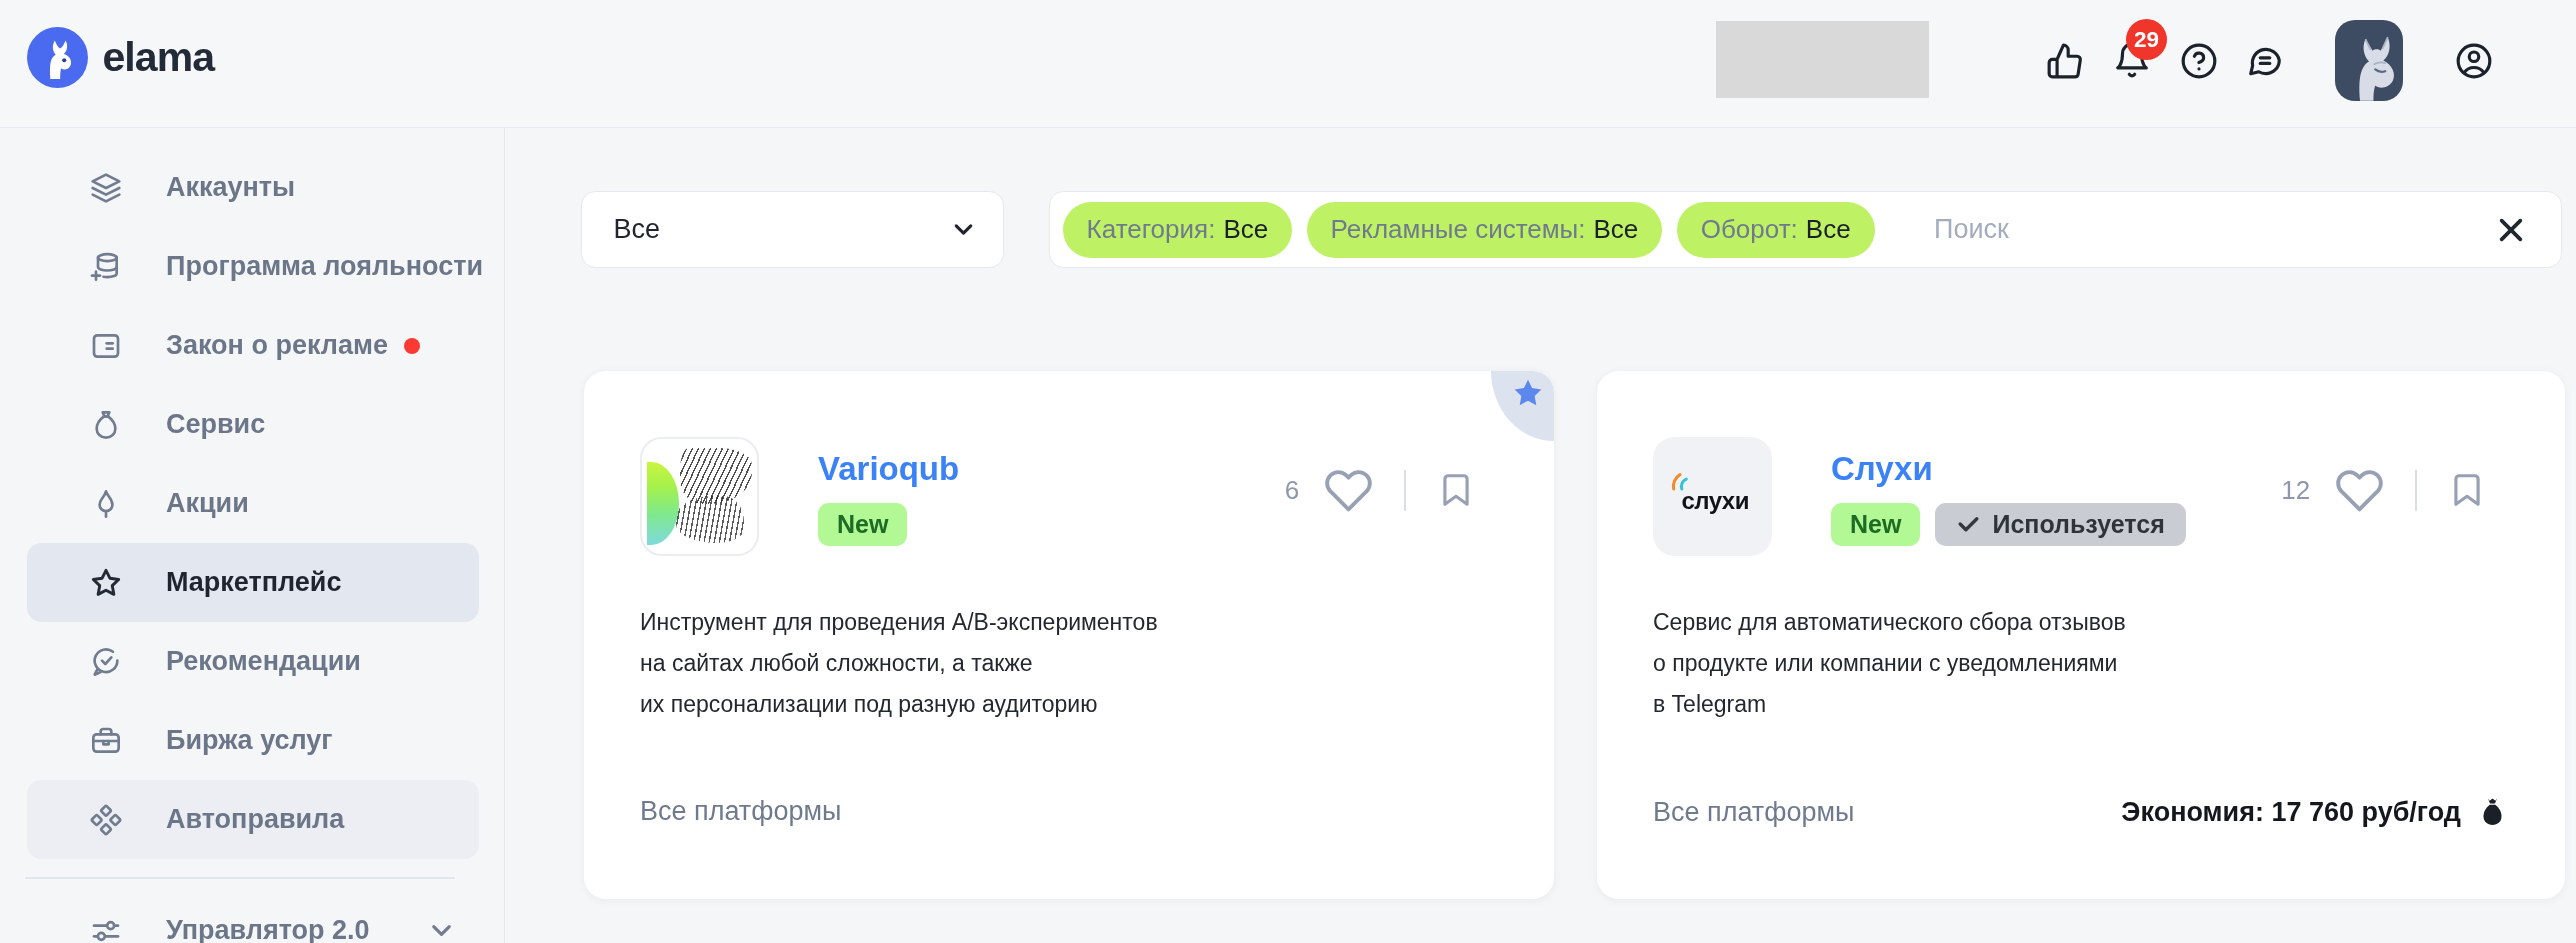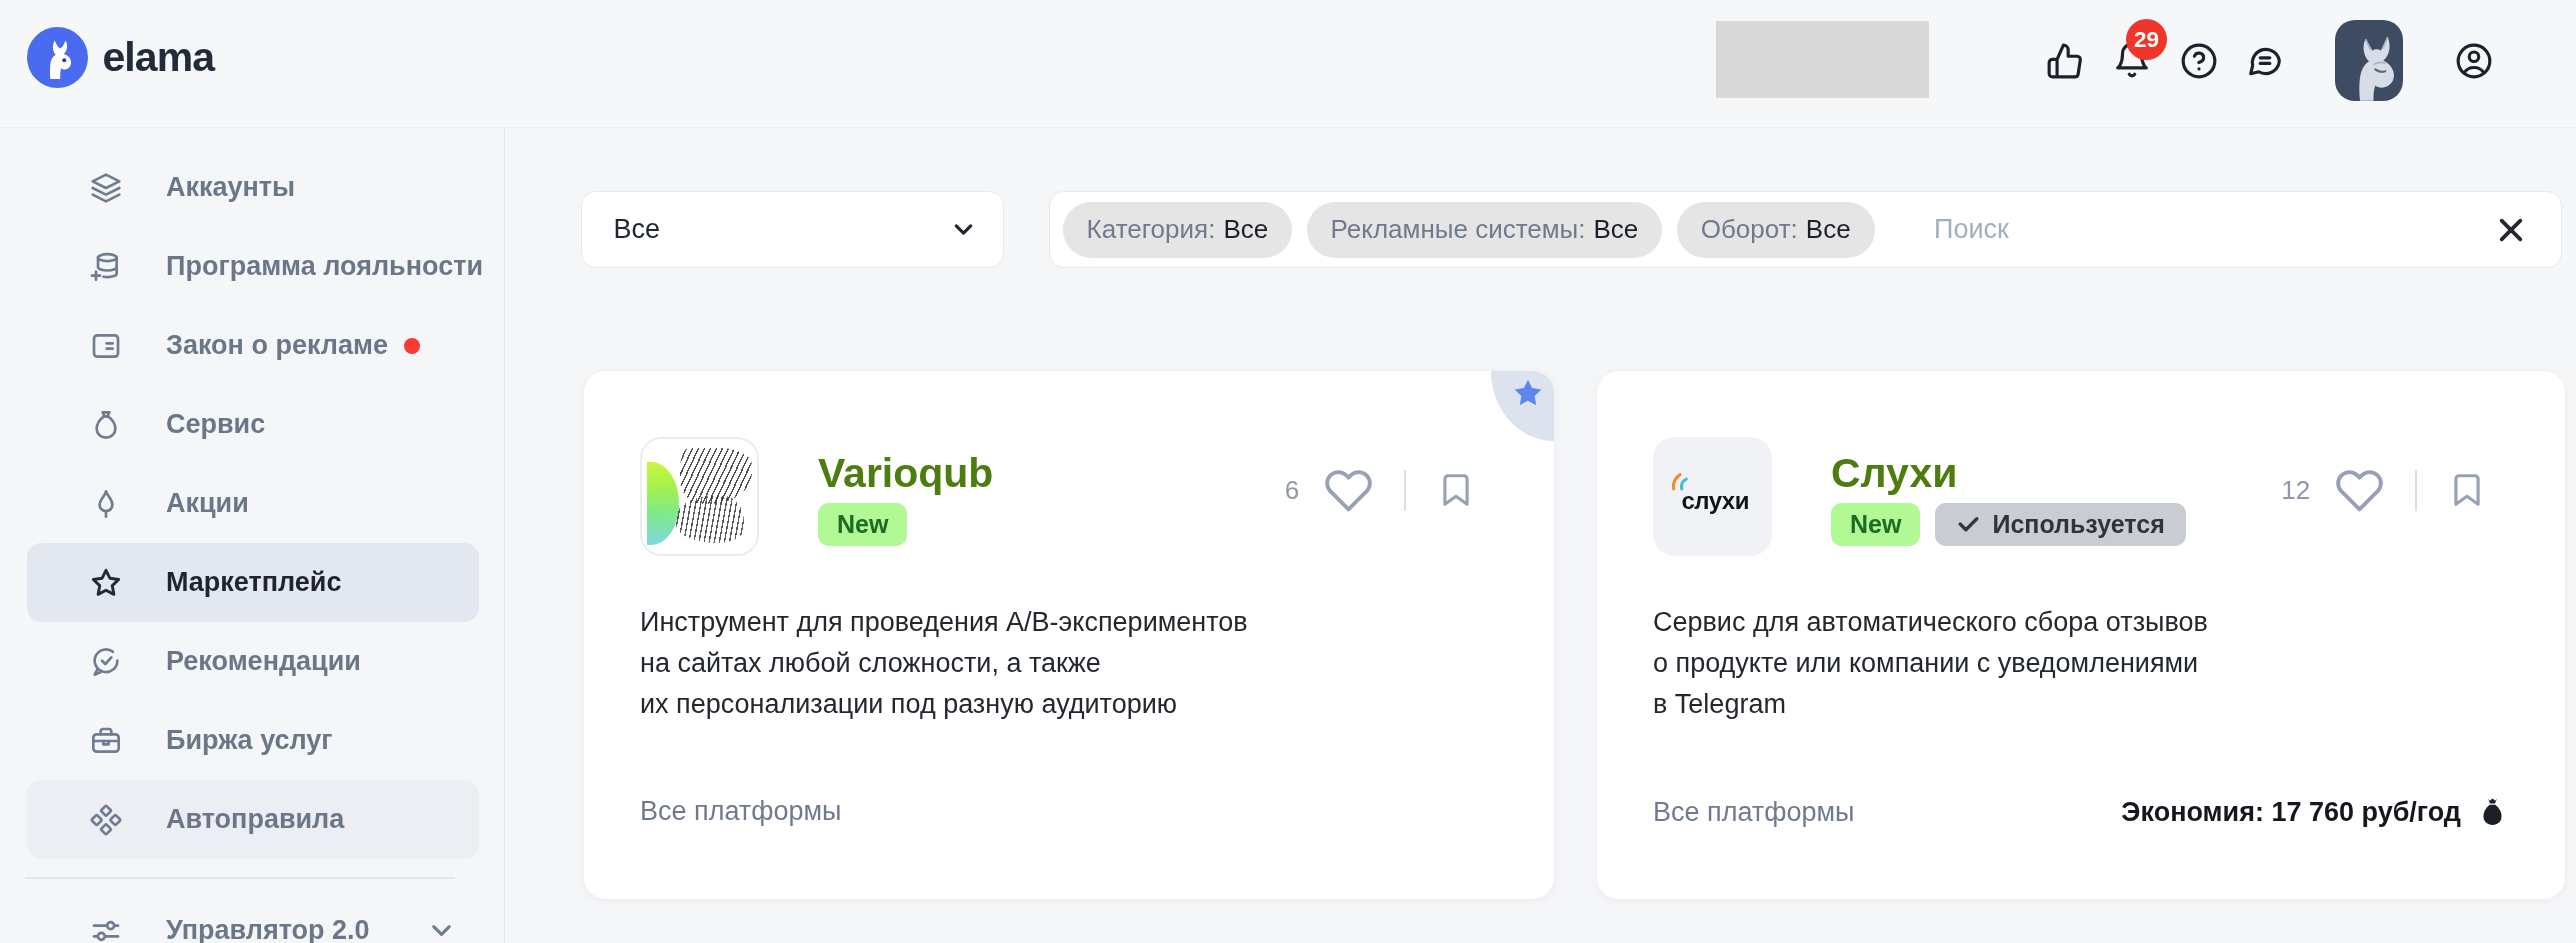--- a/index.html
+++ b/index.html
@@ -34,21 +34,21 @@
   .nav-divider { height:1.8px; background:#e3e6ec; margin:18px 49px 12.6px 25px; }
   .nav-chevron { width:31px; height:31px; color:#717c90; margin-left:auto; margin-right:21.6px; flex:none; }
   .nav-chevron svg { width:100%; height:100%; }
 
   
   .dropdown { position:absolute; left:581px; top:191px; width:423px; height:77px; background:#fff; border:1.8px solid #e6e8ee; border-radius:14.4px; display:flex; align-items:center; padding:0 25px 0 31.5px; cursor:pointer; }
   .dropdown-value { font-size:27px; font-weight:500; color:#20252e; }
   .dropdown-chevron { width:29px; height:29px; margin-left:auto; color:#20252e; }
   .dropdown-chevron svg { width:100%; height:100%; }
   .searchbar { position:absolute; left:1049px; top:191px; width:1513px; height:77px; background:#fff; border:1.8px solid #e6e8ee; border-radius:14.4px; display:flex; align-items:center; padding:0 34px 0 12.6px; }
-  .chip { height:56px; border-radius:28px; background:#e5e5e5; display:flex; align-items:center; padding:0 24px; margin-right:14.4px; font-size:26px; cursor:pointer; white-space:nowrap; }
+  .chip { height:56px; border-radius:28px; background:#bef264; display:flex; align-items:center; padding:0 24px; margin-right:14.4px; font-size:26px; cursor:pointer; white-space:nowrap; }
   .chip .chip-label { color:#6f7a8e; margin-right:8px; }
   .chip .chip-value { color:#1b202a; font-weight:500; }
   .search-input { flex:1; margin-left:45px; border:none; outline:none; background:transparent; font-family:inherit; font-size:27px; color:#20252e; min-width:90px; }
   .search-input::placeholder { color:#a4adbc; }
   .clear-btn { width:32px; height:32px; color:#22272e; cursor:pointer; flex:none; }
   .clear-btn svg { width:100%; height:100%; }
 
   
   .card { position:absolute; top:371px; height:528px; background:#fff; border-radius:21.6px; box-shadow:0 1.8px 9px rgba(20,30,60,0.05); cursor:pointer; }
   .card1 { left:584px; width:970px; }
@@ -57,34 +57,34 @@
   .ribbon-star { position:absolute; top:6.3px; right:10px; width:32px; height:32px; color:#5c88ee; }
   .ribbon-star svg { width:100%; height:100%; }
   .card-logo { position:absolute; left:56px; top:66px; width:119px; height:119px; border-radius:21.6px; overflow:hidden; }
   .logo1 { background:#fff; border:2.7px solid #ecedf2; }
   .logo1 .blob { position:absolute; left:4.5px; top:23.4px; width:32px; height:83px; border-radius:0 31px 31px 0 / 0 47px 47px 0; background:linear-gradient(178deg,#c9f53f 0%,#a5f14b 30%,#7fe98b 62%,#7fd9e0 100%); }
   .logo1 .hatch1 { position:absolute; right:5.4px; top:9px; width:72px; height:56px; background:repeating-linear-gradient(115deg, rgba(35,35,35,0.8) 0 1.4px, transparent 1.4px 5.4px); border-radius:12% 46% 60% 30% / 40% 30% 55% 45%; }
   .logo1 .hatch2 { position:absolute; right:12.6px; bottom:10.8px; width:68px; height:47px; background:repeating-linear-gradient(100deg, rgba(35,35,35,0.75) 0 1.4px, transparent 1.4px 5px); border-radius:55% 30% 40% 60% / 45% 55% 30% 40%; }
   .logo2 { background:#f1f2f5; display:flex; align-items:center; justify-content:center; }
   .logo2-text { font-size:24px; font-weight:800; color:#101419; letter-spacing:-0.5px; margin-top:9px; margin-left:5.4px; }
   .logo2-arcs { position:absolute; left:18px; top:34px; width:23.4px; height:20px; }
-  .card-title { position:absolute; left:234px; top:79px; font-size:41px; font-weight:700; color:#4d7c0f; }
+  .card-title { position:absolute; left:234px; top:79px; font-size:33px; font-weight:700; color:#3b82f6; }
   .badges { position:absolute; left:234px; top:132px; display:flex; gap:14.4px; }
   .badge-new { background:#b2f895; color:#1e6b24; font-weight:700; font-size:25px; height:43px; padding:0 19px; border-radius:10.8px; display:flex; align-items:center; }
   .badge-used { background:#c9cdd3; color:#2f343b; font-weight:600; font-size:25px; height:43px; padding:0 21px; border-radius:10.8px; display:flex; align-items:center; gap:11.7px; }
   .badge-used .check { width:25px; height:25px; color:#33383f; }
   .badge-used .check svg { width:100%; height:100%; }
   .likes { position:absolute; top:93px; right:79px; display:flex; align-items:center; height:52px; }
   .likes-count { font-size:26px; color:#8e98aa; margin-right:25px; }
   .heart-btn { width:49px; height:49px; color:#98a1b3; cursor:pointer; }
   .heart-btn svg { width:100%; height:100%; }
   .likes-divider { width:1.8px; height:41px; background:#d9dde4; margin:0 31px; }
   .bookmark-btn { width:38px; height:38px; color:#98a1b3; cursor:pointer; }
   .bookmark-btn svg { width:100%; height:100%; }
-  .card-desc { position:absolute; left:56px; top:231px; font-size:27px; line-height:41px; color:#23272e; white-space:pre-line; }
+  .card-desc { position:absolute; left:56px; top:231px; font-size:23px; line-height:41px; color:#23272e; white-space:pre-line; }
   .card-bottom { position:absolute; left:56px; right:59px; top:425px; display:flex; justify-content:space-between; align-items:center;gap:20px; }
   .platforms { font-size:27px; color:#6f7a8e; }
   .savings { display:flex; align-items:center; gap:18px; }
   .savings-text { font-size:27px; font-weight:700; color:#14181e; }
   .moneybag-icon { width:27px; height:32px; color:#1b2026; }
   .moneybag-icon svg { width:100%; height:100%; }
 </style>
 </head>
 <body>
 

